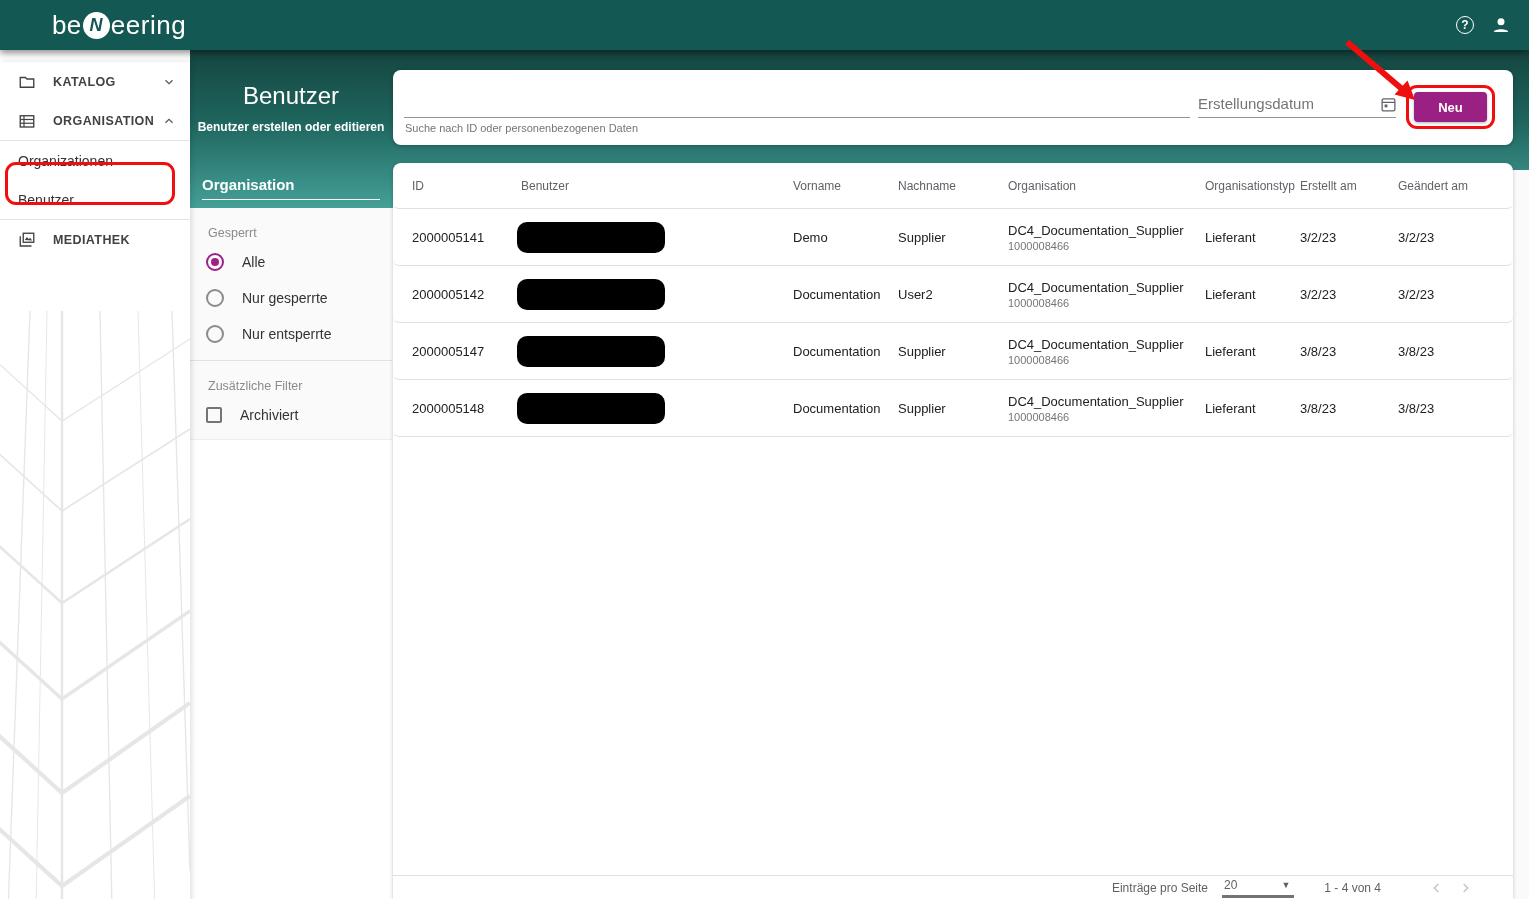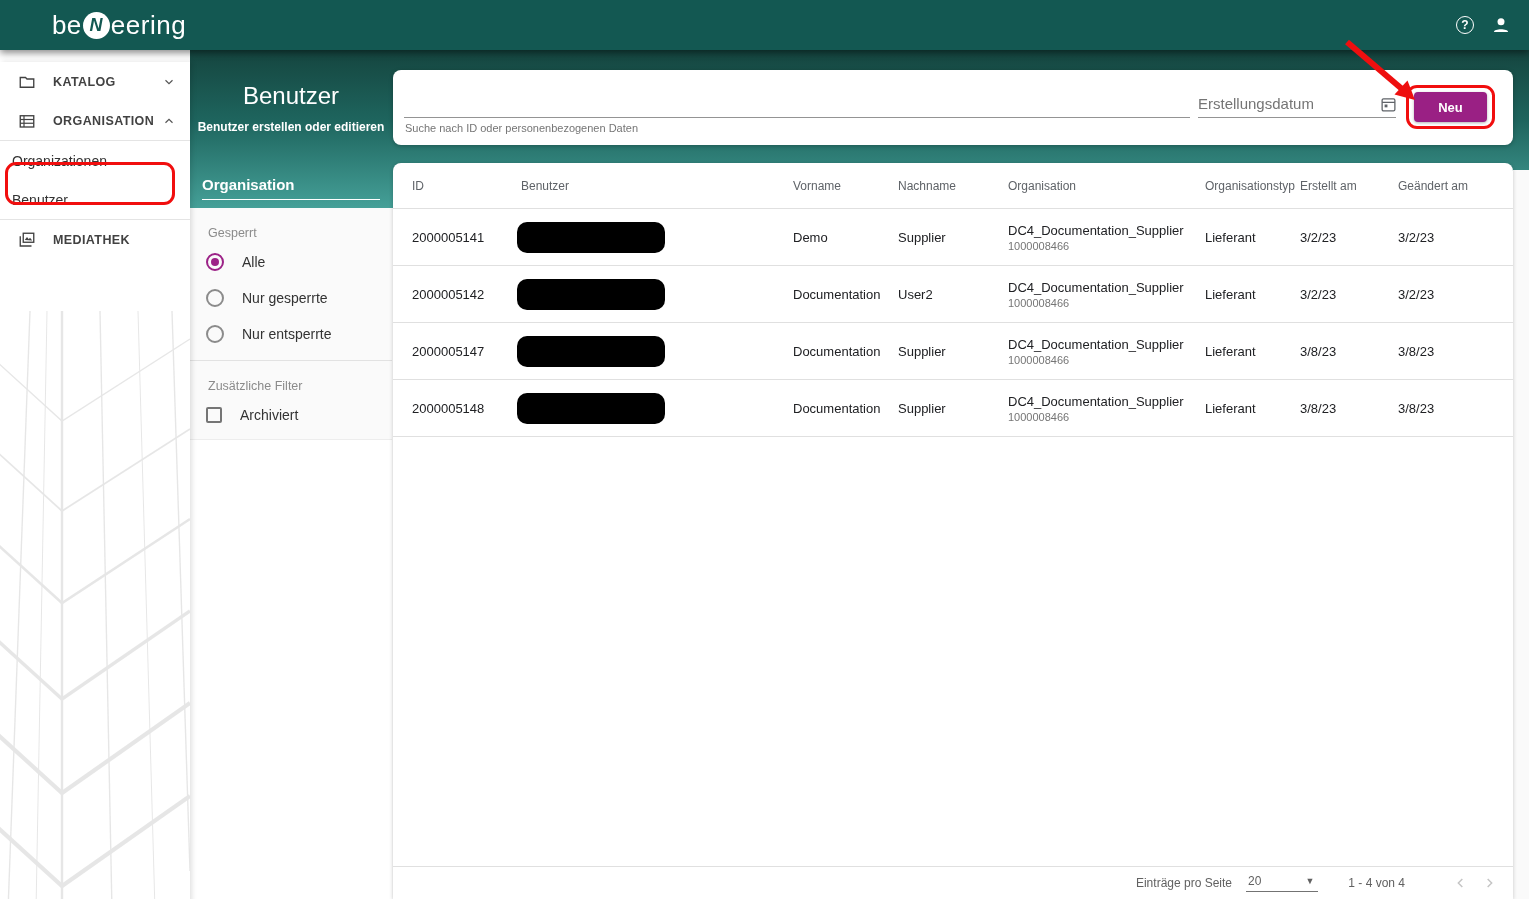--- a/index.html
+++ b/index.html
@@ -18,21 +18,21 @@
   .help-icon { width:18px; height:18px; border:1.6px solid #fff; border-radius:50%; color:#fff;
                font-size:12px; font-weight:700; display:flex; align-items:center; justify-content:center; cursor:pointer; }
 
   
   .sidebar { position:absolute; left:0; top:50px; width:190px; height:849px; background:#fff; z-index:10;
              box-shadow:2px 0 5px rgba(0,0,0,.12);margin-top:12px; }
   .side-item { position:relative; height:39px; display:flex; align-items:center; padding:0 14px 0 18px;
                cursor:pointer; color:#3d3d3d; }
   .side-item .lbl { font-size:12.5px; font-weight:700; letter-spacing:.4px; margin-left:17px; color:#424242; }
   .side-item .chev { margin-left:auto; }
-  .side-sub { height:39px; display:flex; align-items:center; padding-left:12px; font-size:14px; color:#333;
+  .side-sub { height:39px; display:flex; align-items:center; padding-left:18px; font-size:14px; color:#333;
               cursor:pointer; }
   .side-div { border-top:1px solid #e4e4e4; }
   .bldg { position:absolute; left:0; bottom:0; width:190px; height:600px; pointer-events:none; }
 
   
   .main-bg { position:absolute; left:190px; top:50px; width:1339px; height:849px; background:#fafafa; }
   .teal-band { position:absolute; left:190px; top:50px; width:1339px; height:158px;
                background:linear-gradient(180deg,#15453F 0%, #1E655E 45%, #45A098 100%); }
   .strip-patch { position:absolute; left:1513px; top:170px; width:16px; height:38px; background:#fafafa; }
 
@@ -72,35 +72,35 @@
   .date-underline { position:absolute; left:805px; top:47px; width:198px; border-top:1px solid #949494; }
   .cal-icon { position:absolute; left:987px; top:26px; cursor:pointer; }
   .neu-btn { position:absolute; left:1021px; top:22px; width:73px; height:30px; background:#9A2084; color:#fff;
              border:none; border-radius:4px; font-size:13px; font-weight:700; cursor:pointer;
              font-family:"Liberation Sans",sans-serif; box-shadow:0 1px 3px rgba(0,0,0,.3); }
 
   
   .table-card { position:absolute; left:393px; top:163px; width:1120px; height:736px; background:#fff;
                 border-radius:8px 8px 0 0; box-shadow:0 1px 4px rgba(0,0,0,.2); z-index:4; overflow:hidden; }
   .tgrid { display:grid; grid-template-columns:109px 272px 105px 110px 197px 95px 98px 1fr;
-           padding-left:19px; align-items:center; }
+           padding-left:19px; align-items:center;border-radius:6px; }
   .thead { height:46px; border-bottom:1px solid #e0e0e0; }
   .thead .hc { font-size:12px; color:#5f6368; }
   .trow { height:57px; border-bottom:1px solid #e0e0e0; cursor:pointer; }
   .trow .c { font-size:13px; color:#202124; }
   .redact { width:148px; height:31px; background:#000; border-radius:10px; margin-left:-4px; }
   .orgcell .o1 { font-size:13px; color:#202124; }
   .orgcell .o2 { font-size:11px; color:#757575; margin-top:2px; }
 
   
-  .pager { position:absolute; left:0; bottom:0; width:100%; height:33px; border-top:1px solid #e0e0e0;
-           display:flex; align-items:center; justify-content:flex-end; padding-right:10px;
+  .pager { position:absolute; left:0; bottom:0; width:100%; height:24px; border-top:1px solid #e0e0e0;
+           display:flex; align-items:center; justify-content:flex-end; padding-right:34px;
            font-size:12px; color:#616161; background:#fff; }
   .pp-label { margin-right:14px; }
-  .pp-select { display:inline-flex; align-items:center; border-bottom:1px solid #737373; padding:0 4px 3px 2px;
+  .pp-select { display:inline-flex; align-items:center; border-bottom:3px solid #737373; padding:0 4px 3px 2px;
                margin-right:30px; cursor:pointer; min-width:44px; justify-content:space-between;gap:32px; }
   .pp-caret { font-size:9px; color:#616161; margin-left:12px; }
   .pp-range { margin-right:42px; }
   .pg-btn { width:28px; height:28px; display:flex; align-items:center; justify-content:center; cursor:default; }
 
   
   .anno { position:absolute; z-index:50; pointer-events:none; }
   .red-box { border:3px solid #F10E0E; border-radius:11px; }
 </style>
 </head>

